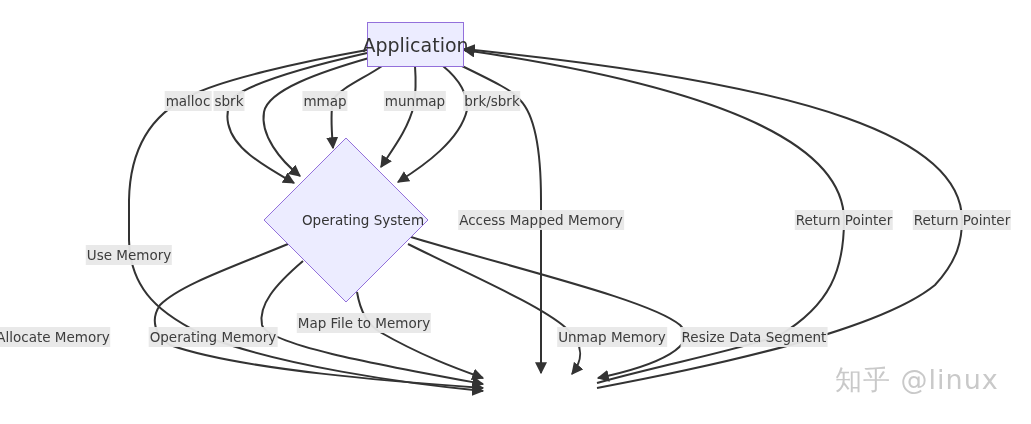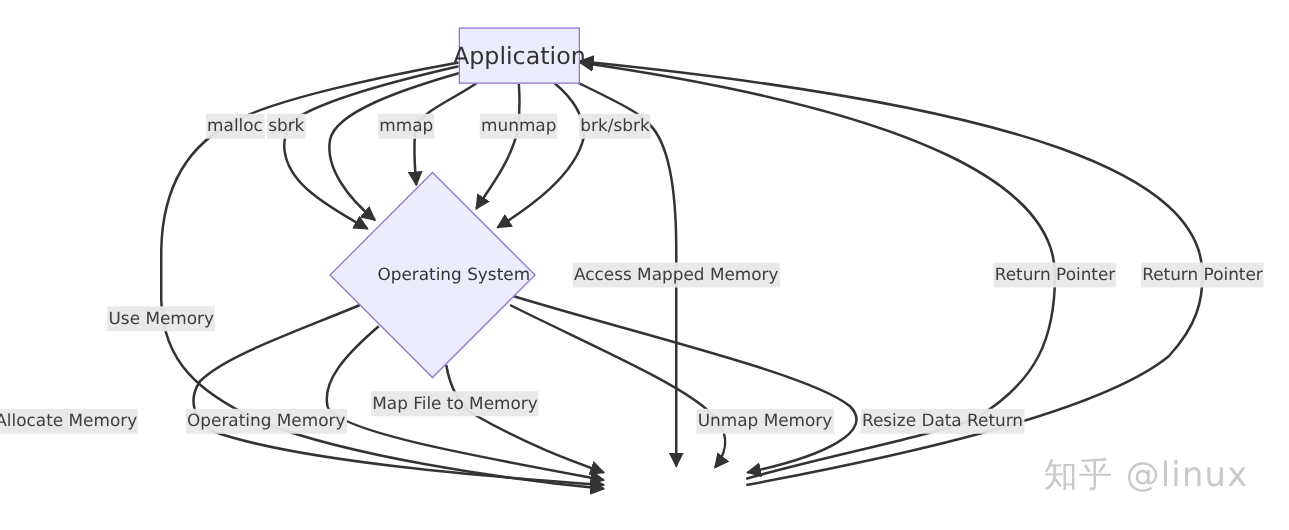--- a/index.html
+++ b/index.html
@@ -91,16 +91,16 @@
 
   <div class="elabel" style="left:129px;top:220px;margin-top:35px;">Use Memory</div>
   <div class="elabel" style="left:541px;top:220px;text-align:center;">Access Mapped Memory</div>
   <div class="elabel" style="left:844px;top:220px;">Return Pointer</div>
   <div class="elabel" style="left:962px;top:220px;">Return Pointer</div>
 
   <div class="elabel" style="left:53px;top:337px;">Allocate Memory</div>
   <div class="elabel" style="left:213px;top:337px;">Operating Memory</div>
   <div class="elabel" style="left:364px;top:323px;">Map File to Memory</div>
   <div class="elabel" style="left:612px;top:337px;">Unmap Memory</div>
-  <div class="elabel" style="left:754px;top:337px;">Resize Data Return</div>
+  <div class="elabel" style="left:754px;top:337px;">Resize Data Segment</div>
 
   <div class="watermark">知乎 @linux</div>
 </div>
 
 </body></html>

